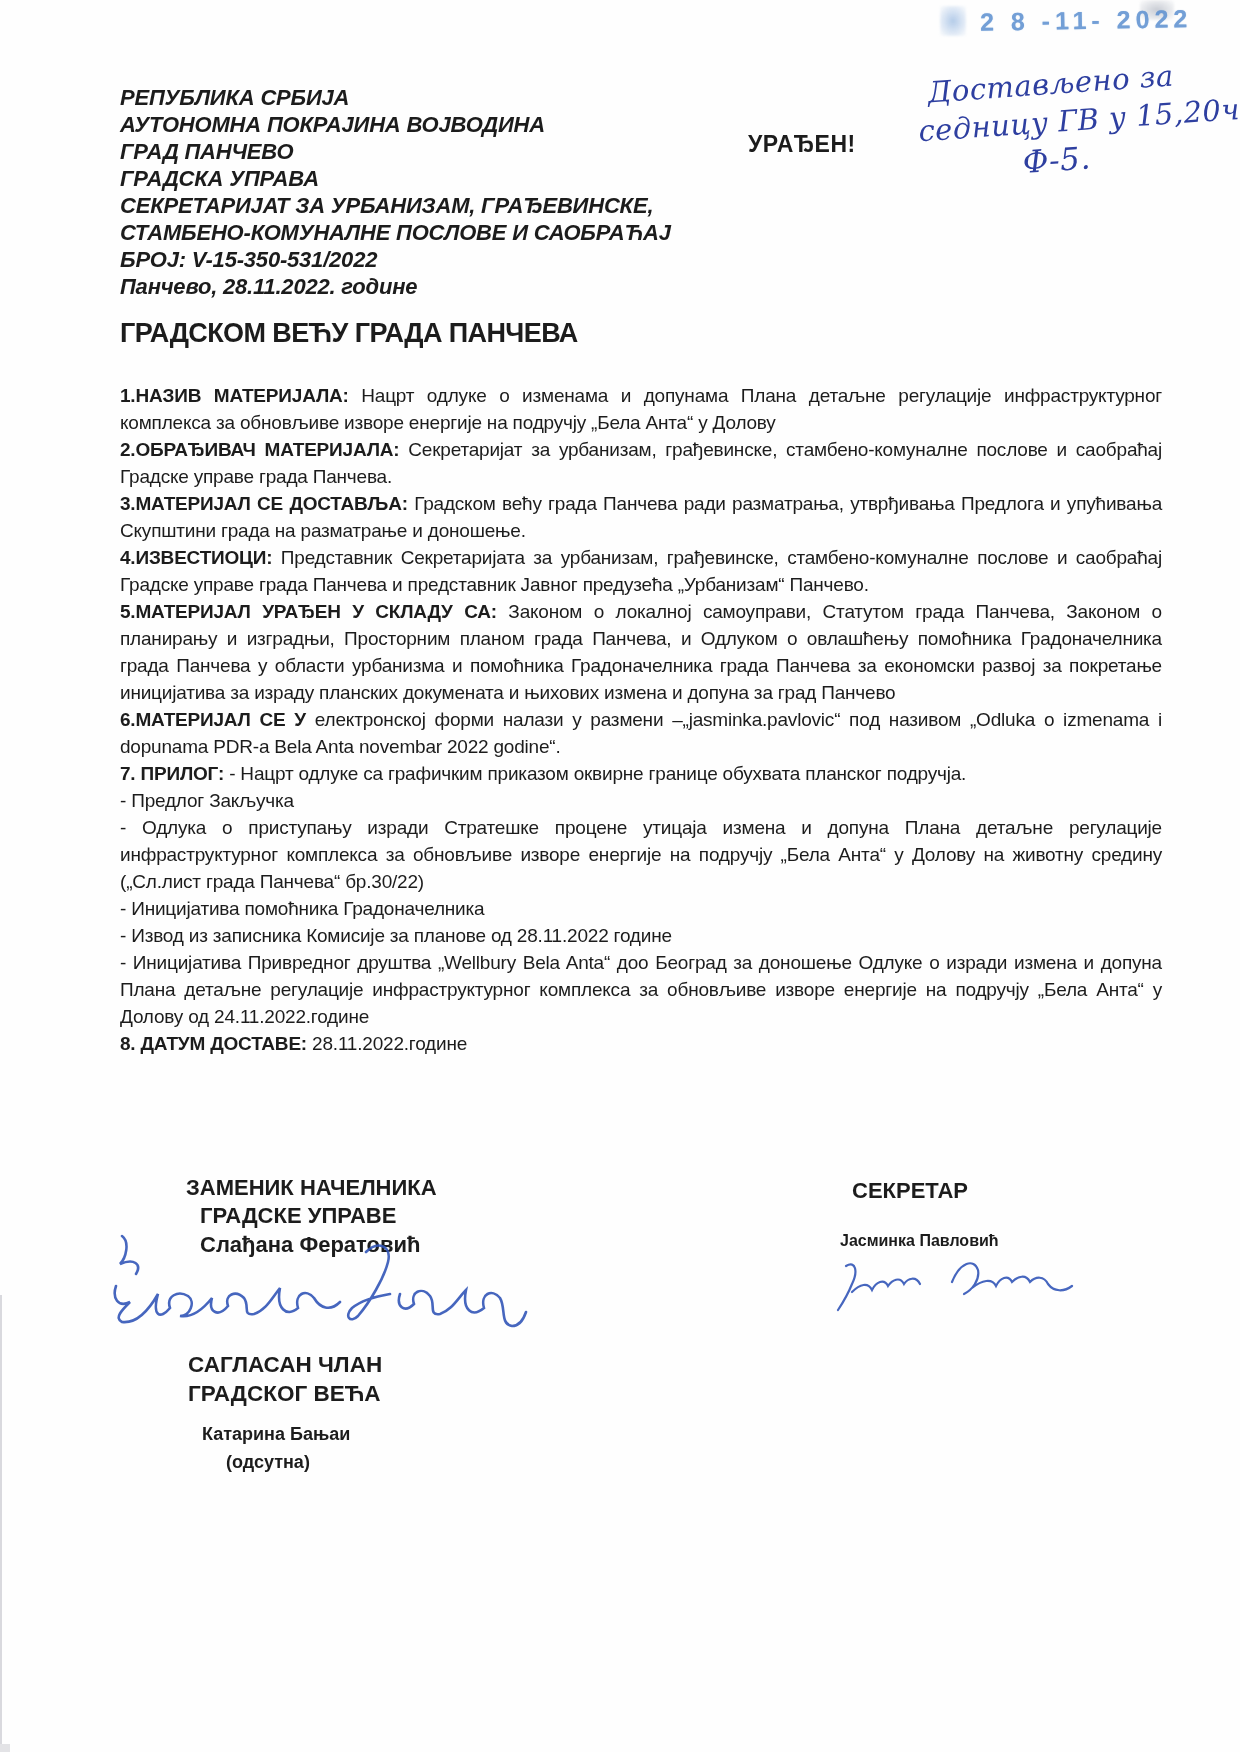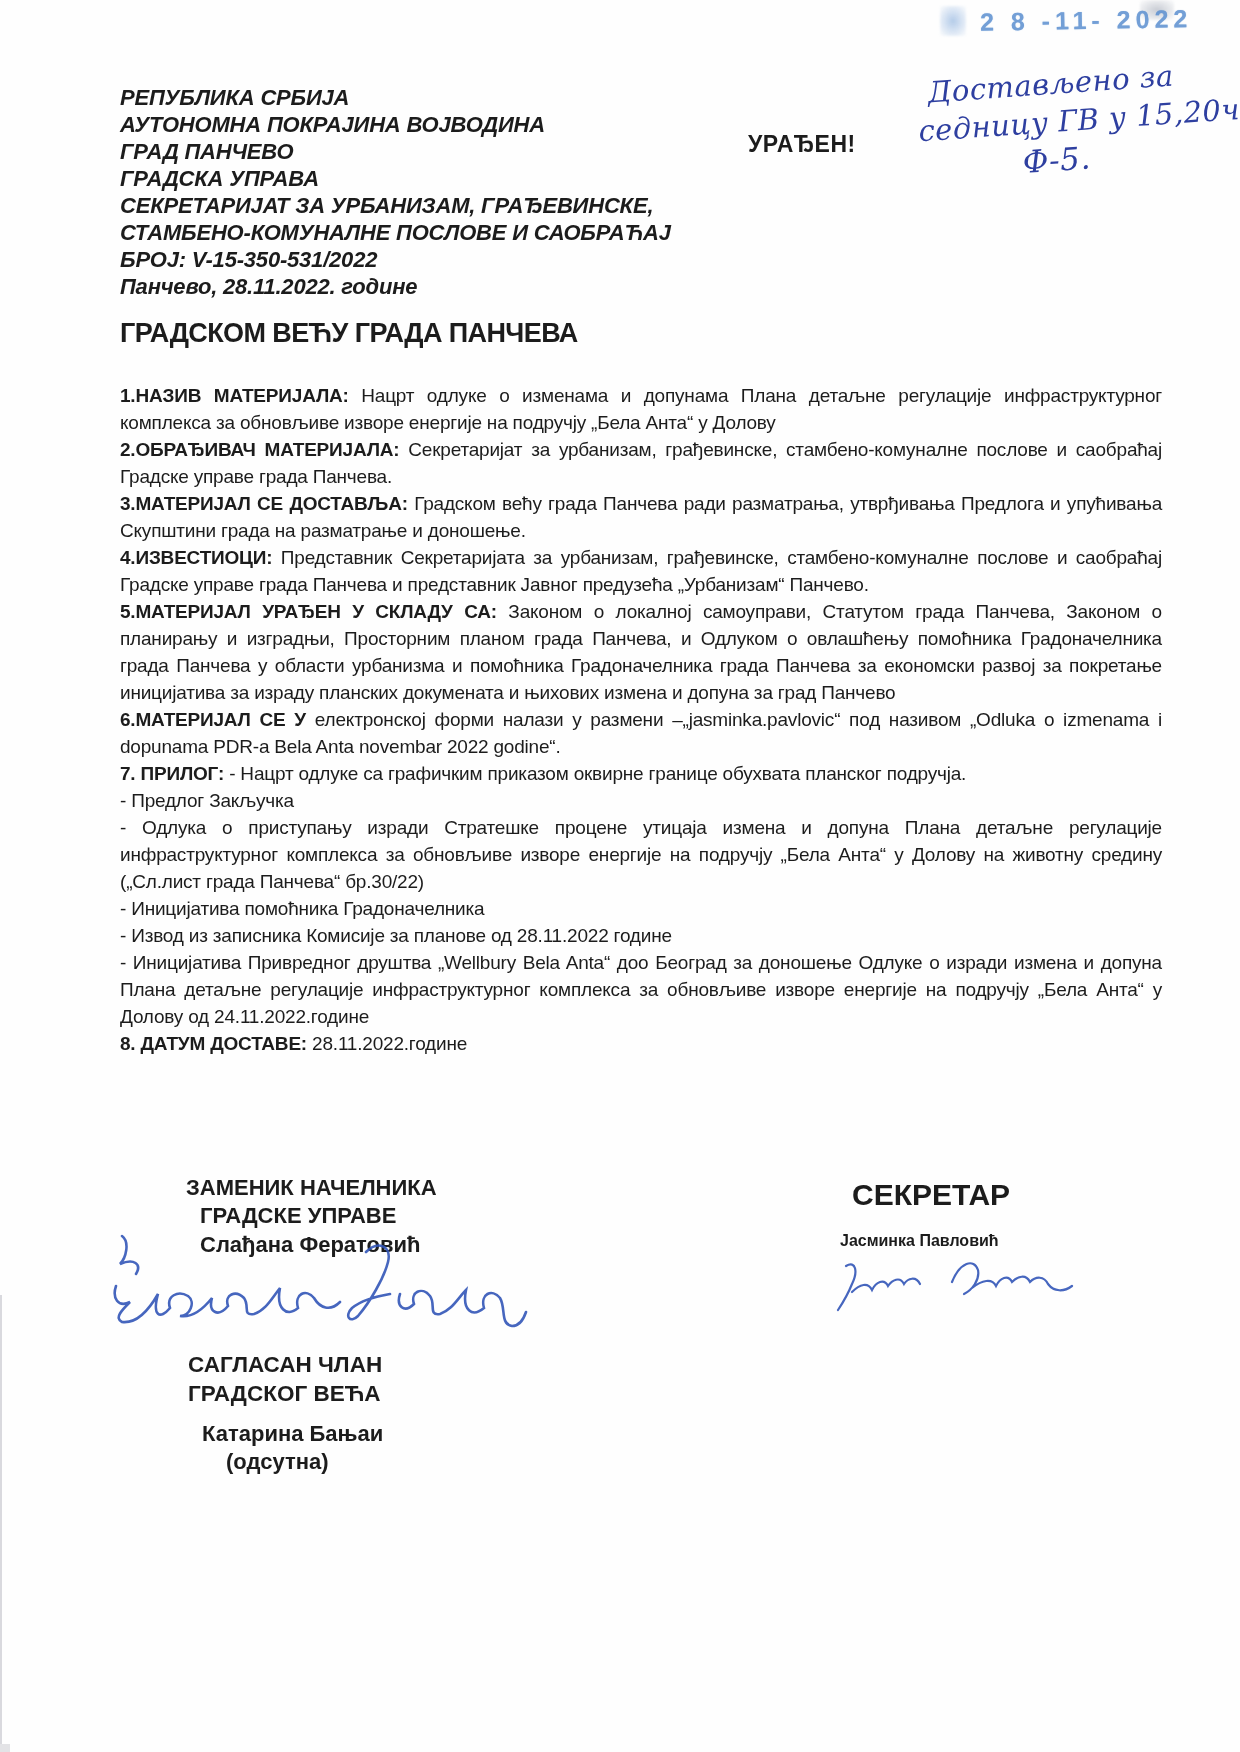--- a/index.html
+++ b/index.html
@@ -37,37 +37,37 @@
   .body-text p{margin:0;}
   .body-text b{letter-spacing:-0.2px;}
   
   .sig-title-left{
     left:186px;top:1150px;width:330px;
     font-weight:bold;font-size:22px;line-height:28px;margin-top:24px;
   }
   .sig-title-left .l2{padding-left:14px;}
   .sig-title-right{
     left:852px;top:1178px;
-    font-weight:bold;font-size:30px;
+    font-weight:bold;font-size:22px;
   }
   .sig-name-left{
     left:200px;top:1232px;
     font-weight:bold;font-size:22px;
   }
   .sig-name-right{
     left:840px;top:1232px;
     font-weight:bold;font-size:16px;
   }
   .agree-title{
     left:188px;top:1350px;width:300px;
     font-weight:bold;font-size:22.5px;line-height:29px;
   }
   .agree-name{
     left:202px;top:1420px;
-    font-weight:bold;font-size:22px;line-height:28px;
+    font-weight:bold;font-size:18px;line-height:28px;
   }
   .agree-name .note{padding-left:24px;}
   
   .stamp-date{
     left:980px;top:6px;
     color:#5b8fd0;
     font-weight:bold;font-size:25px;letter-spacing:5px;
     transform:rotate(-1deg);
     opacity:0.85;
     text-shadow:0 0 1px rgba(91,143,208,0.6);

